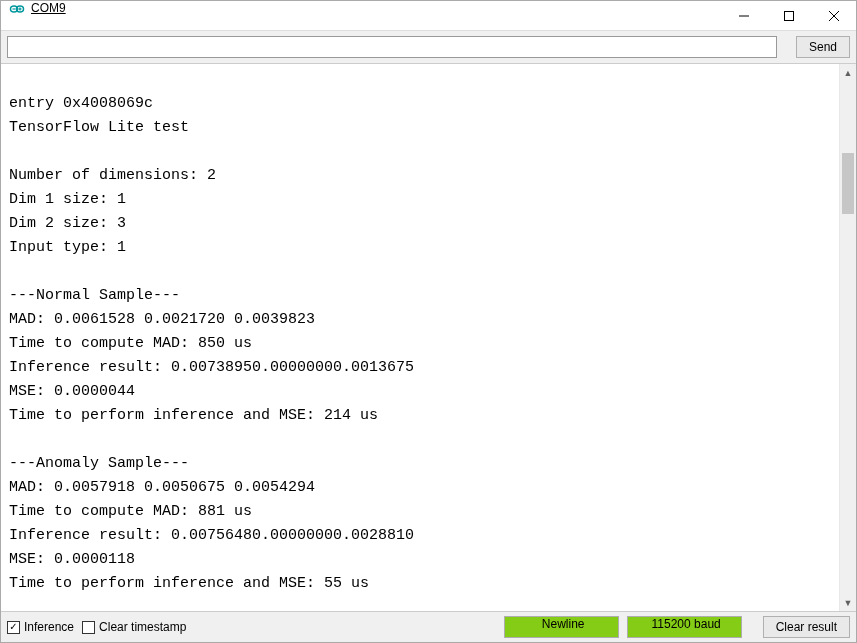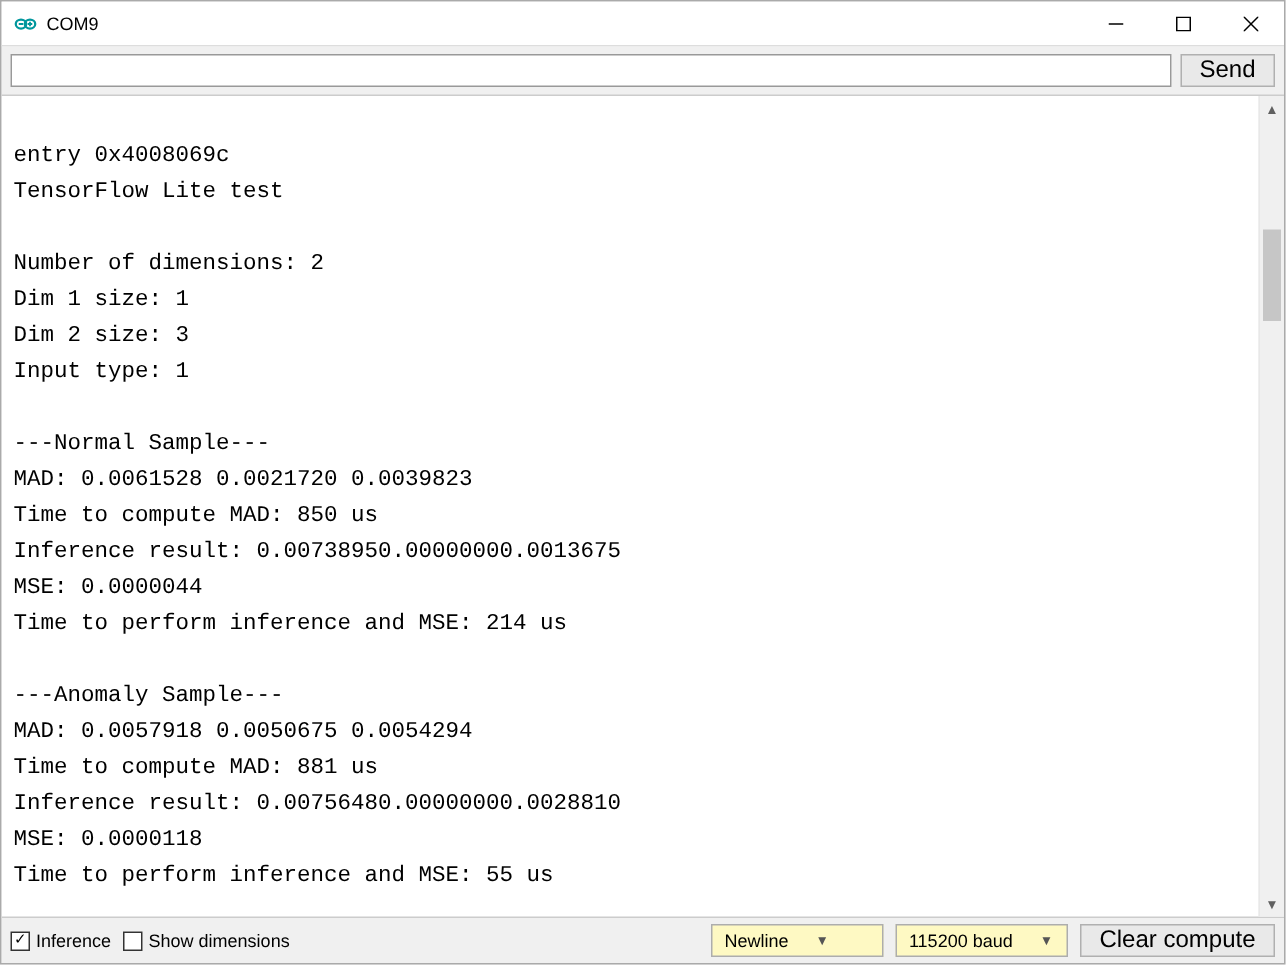--- a/index.html
+++ b/index.html
@@ -15,23 +15,23 @@
       height: 643px;
       overflow: hidden;
       display: flex;
       flex-direction: column;
       border: 1px solid #aaa;
     }
     .titlebar {
       height: 30px;
       background: #fff;
       display: flex;
-      align-items: center;
       padding-left: 8px;
       border-bottom: 1px solid #ddd;
+      text-decoration: underline;
     }
     .titlebar-icon {
       width: 16px;
       height: 16px;
       margin-right: 6px;
       display: flex;
       align-items: center;
       justify-content: center;
     }
     .titlebar-title {
@@ -72,22 +72,23 @@
       background: #fff;
       padding: 2px 4px;
       font-size: 13px;
       font-family: inherit;
     }
     .send-btn, .clear-btn {
       height: 22px;
       padding: 0 12px;
       background: #e9e9e9;
       border: 1px solid #b0b0b0;
-      font-size: 16px;
+      font-size: 12px;
       font-family: inherit;
+      margin-left: 13px;
     }
     .console-wrap {
       flex: 1;
       display: flex;
       background: #fff;
       border-bottom: 1px solid #ccc;
       position: relative;
     }
     .console {
       flex: 1;
@@ -153,26 +154,27 @@
       justify-content: center;
       font-size: 10px;
       line-height: 1;
     }
     .spacer {
       flex: 1;
     }
     .dropdown {
       height: 22px;
       border: 1px solid #adadad;
-      background: #fef9c3;
+      background: #84cc16;
       display: flex;
       align-items: center;
       padding: 0 4px 0 8px;
       font-size: 12px;
       gap: 18px;
+      flex-direction: column;
     }
     .dropdown.wide1 { min-width: 115px; }
     .dropdown.wide2 { min-width: 115px; }
     .chev {
       font-size: 9px;
       color: #555;
     }
   </style>
 </head>
 <body>
@@ -244,25 +246,25 @@
   </div>
 </div>
 
 <div class="bottom-bar">
   <div class="checkbox-wrap">
     <span class="checkbox" id="cb-autoscroll">✓</span>
     <span>Inference</span>
   </div>
   <div class="checkbox-wrap">
     <span class="checkbox" id="cb-timestamp"></span>
-    <span>Show dimensions</span>
+    <span>Clear timestamp</span>
   </div>
   <div class="spacer"></div>
   <div class="dropdown wide1">
     <span>Newline</span>
     <span class="chev">▼</span>
   </div>
   <div class="dropdown wide2">
     <span>115200 baud</span>
     <span class="chev">▼</span>
   </div>
-  <button class="clear-btn">Clear compute</button>
+  <button class="clear-btn">Clear result</button>
 </div>
 
 </body></html>

